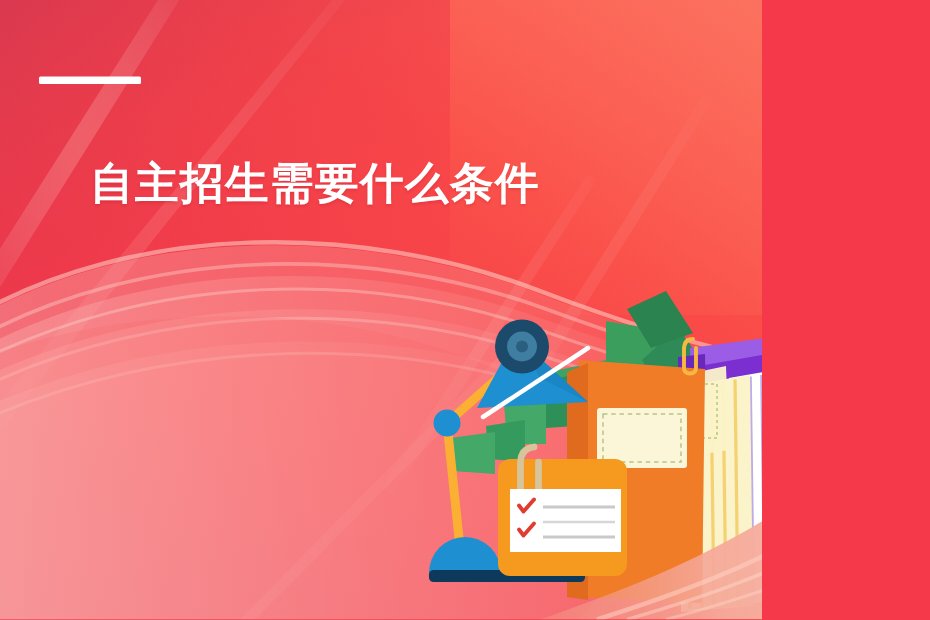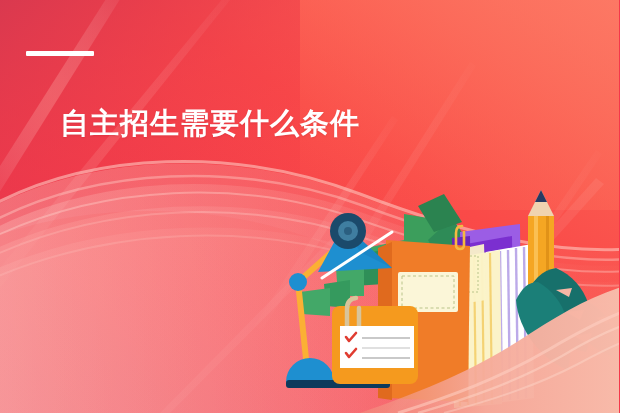--- a/index.html
+++ b/index.html
@@ -3,21 +3,21 @@
 <meta charset="utf-8">
 <title>banner</title>
 <style>
   html,body{margin:0;padding:0;}
   body{
     width:620px;height:413px;overflow:hidden;
     font-family:"Liberation Sans","DejaVu Sans",sans-serif;
     background:#f5384a;
   }
   #banner{
-    position:relative;width:619px;height:413px;overflow:hidden;
+    position:relative;width:508px;height:413px;overflow:hidden;
   }
   .layer{position:absolute;top:0;left:0;width:620px;height:413px;}
   svg.layer{display:block;}
 
   
   #divider{
     position:absolute;left:26px;top:51px;width:68px;height:5px;
     background:#ffffff;border-radius:1px;z-index:40;
   }
   #title{

